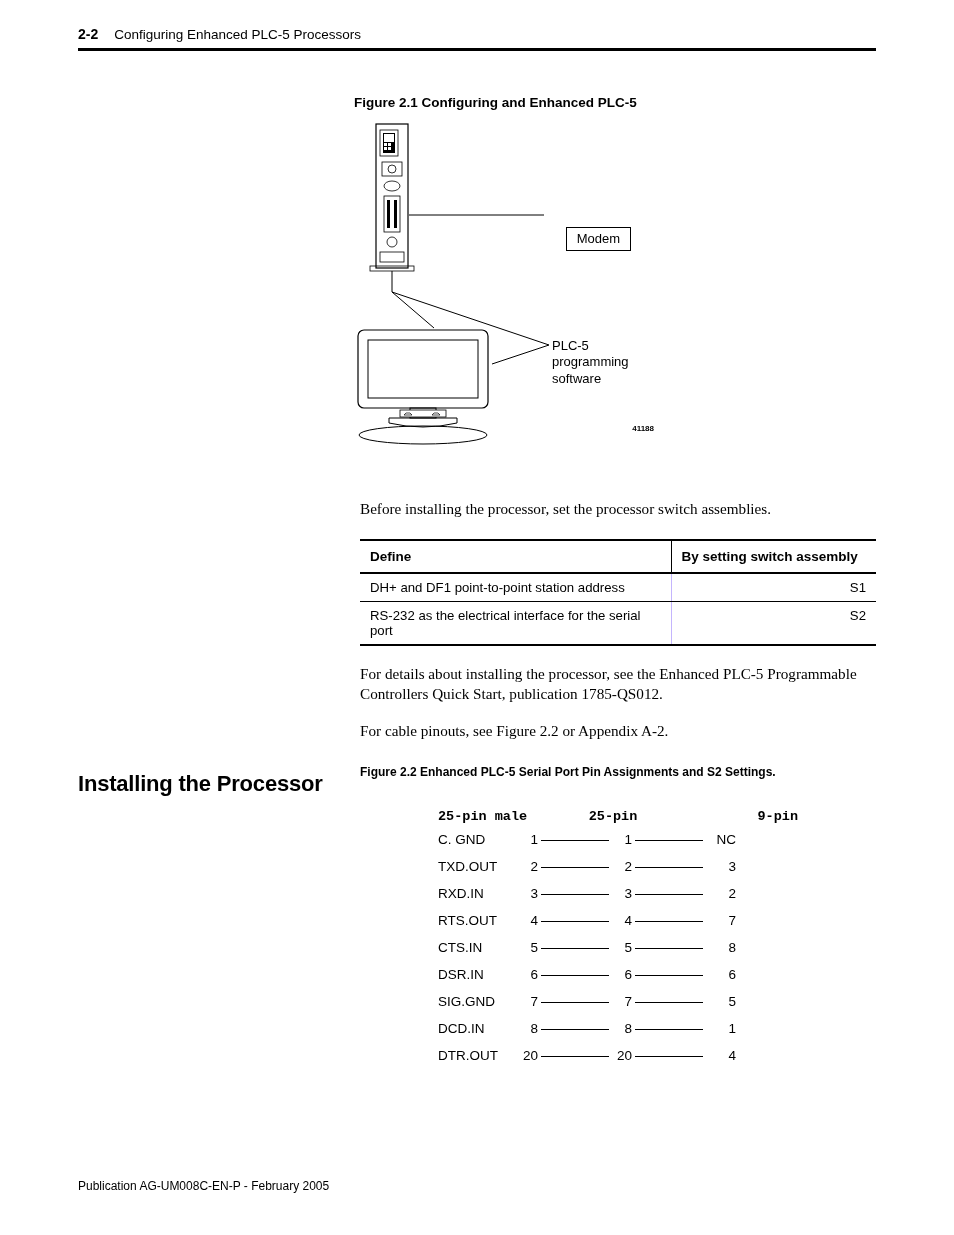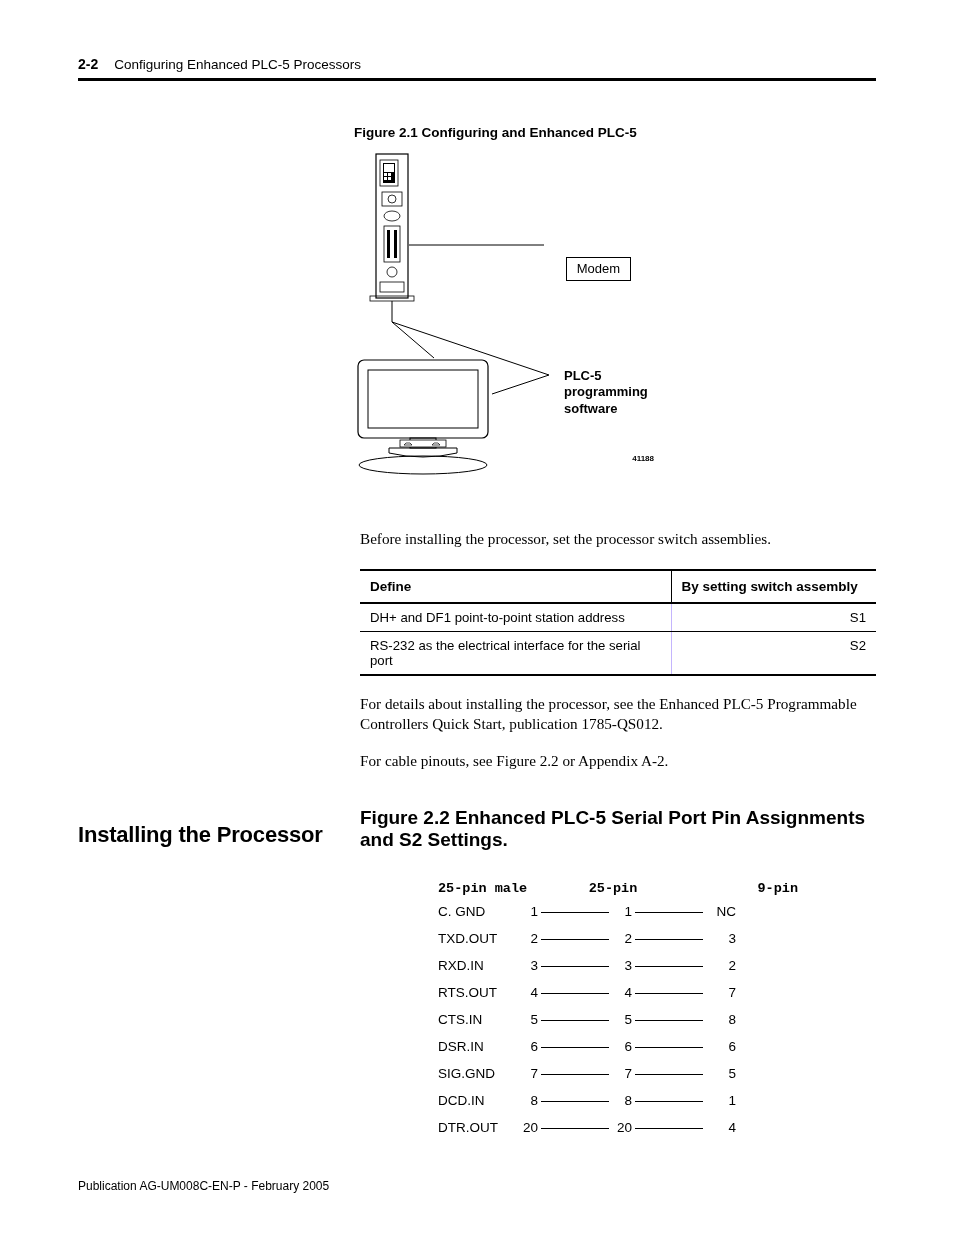--- a/index.html
+++ b/index.html
@@ -1,39 +1,39 @@
 <!DOCTYPE html>
 <html><head>
 <meta charset="utf-8">
 <style>
   * { margin: 0; padding: 0; box-sizing: border-box; }
   html, body { background: #fff; font-family: Georgia, "Times New Roman", serif; color: #000; }
   body { width: 954px; height: 1235px; position: relative; }
-  .page { padding: 56px 78px 40px 78px; }
+  .page { padding: 26px 78px 40px 78px; }
   .header-row { display: flex; align-items: baseline; gap: 16px; }
   .page-num { font-family: Helvetica, Arial, sans-serif; font-weight: 700; font-size: 14px; }
   .hdr-text { font-family: Helvetica, Arial, sans-serif; font-size: 13.5px; font-weight: 400; }
   .rule { border-top: 3px solid #000; margin-top: 6px; margin-bottom: 44px; }
   .fig-cap { font-family: Helvetica, Arial, sans-serif; font-size: 13.5px; font-weight: 700; text-align: left; margin-left: 276px; margin-bottom: 10px; margin-top: 43px; }
   .fig-box { margin-left: 276px; width: 520px; height: 325px; position: relative; }
   .fig-svgbox { position: absolute; inset: 0; }
   .label { font-family: Helvetica, Arial, sans-serif; font-size: 13px; position: absolute; white-space: pre; }
   .label.small { font-size: 8px; font-weight: 700; }
   .cols { display: flex; gap: 34px; align-items: center; margin-top: 54px; }
   .leftcol { width: 248px; flex-shrink: 0; }
   .h2 { font-family: Helvetica, Arial, sans-serif; font-weight: 700; font-size: 22px; letter-spacing: -0.2px; }
   .rightcol { flex: 1; }
   .body { font-family: Liberation Serif, serif; font-size: 15.2px; line-height: 1.33; }
   .tbl { width: 100%; border-collapse: collapse; margin-top: 20px; margin-bottom: 18px; }
   .tbl th { border-top: 2px solid #000; border-bottom: 2px solid #000; text-align: left; font-family: Helvetica, Arial, sans-serif; font-size: 13.5px; font-weight: 700; padding: 8px 10px; }
   .tbl th.right { text-align: left; border-left: 1px solid #000; width: 205px; }
   .tbl td { border-bottom: 1px solid #000; font-family: Helvetica, Arial, sans-serif; font-size: 13.2px; padding: 6px 10px; vertical-align: top; }
   .tbl td.right { text-align: right; border-left: 1px solid #c4b5fd; }
   .tbl tr:last-child td { border-bottom: 2px solid #000; }
-  .fig2cap { font-family: Helvetica, Arial, sans-serif; font-size: 19px; font-weight: 700; margin-top: 36px; }
+  .fig2cap { font-family: Helvetica, Arial, sans-serif; font-size: 12px; font-weight: 700; margin-top: 24px; }
   .pin-wrap { margin-top: 30px; width: 100%; display: flex; justify-content: center; }
   .pin-inner { width: 360px; }
   .pin-hdr { display: flex; font-family: Liberation Mono, monospace; font-size: 13.5px; font-weight: 700; margin-bottom: 2px; }
   .pin-hdr .c1 { width: 100px; text-align: left; }
   .pin-hdr .c2 { width: 150px; text-align: center; }
   .pin-hdr .c3 { flex: 1; text-align: right; }
   .pin-row { display: flex; align-items: center; font-family: Helvetica, Arial, sans-serif; font-size: 13.5px; height: 27px; }
   .pin-row .name { width: 80px; text-align: left; }
   .pin-row .n1 { width: 20px; text-align: right; }
   .pin-row .line1 { width: 68px; border-top: 1px solid #000; margin: 0 3px; margin-top: 2px; }
@@ -86,21 +86,21 @@
       <rect x="46" y="290" width="46" height="7" fill="#fff" stroke="#000" stroke-width="0.8"></rect>
       <path d="M 52 293 l 4 0 l 2 2 l -8 0 z M 80 293 l 4 0 l 2 2 l -8 0 z" fill="none" stroke="#000" stroke-width="0.7"></path>
 
       <path d="M 38 151 L 38 172 L 80 208" fill="none" stroke="#000" stroke-width="1"></path>
       <path d="M 38 172 L 195 225" fill="none" stroke="#000" stroke-width="1"></path>
       <path d="M 138 244 L 195 225" fill="none" stroke="#000" stroke-width="1"></path>
     </svg>
     <div class="label" style="left:190px; top:96px;">
       <span class="modem-label">Modem</span>
     </div>
-    <div class="label" style="left:210px; top:218px; line-height:1.25;font-weight:bold;">PLC-5
+    <div class="label" style="left:198px; top:218px; line-height:1.25;">PLC-5
 programming
 software</div>
     <div class="label small" style="right:220px; bottom:12px;">41188</div>
   </div>
 
   <div class="cols">
     <div class="leftcol">
       <div class="h2">Installing the Processor</div>
     </div>
     <div class="rightcol">

